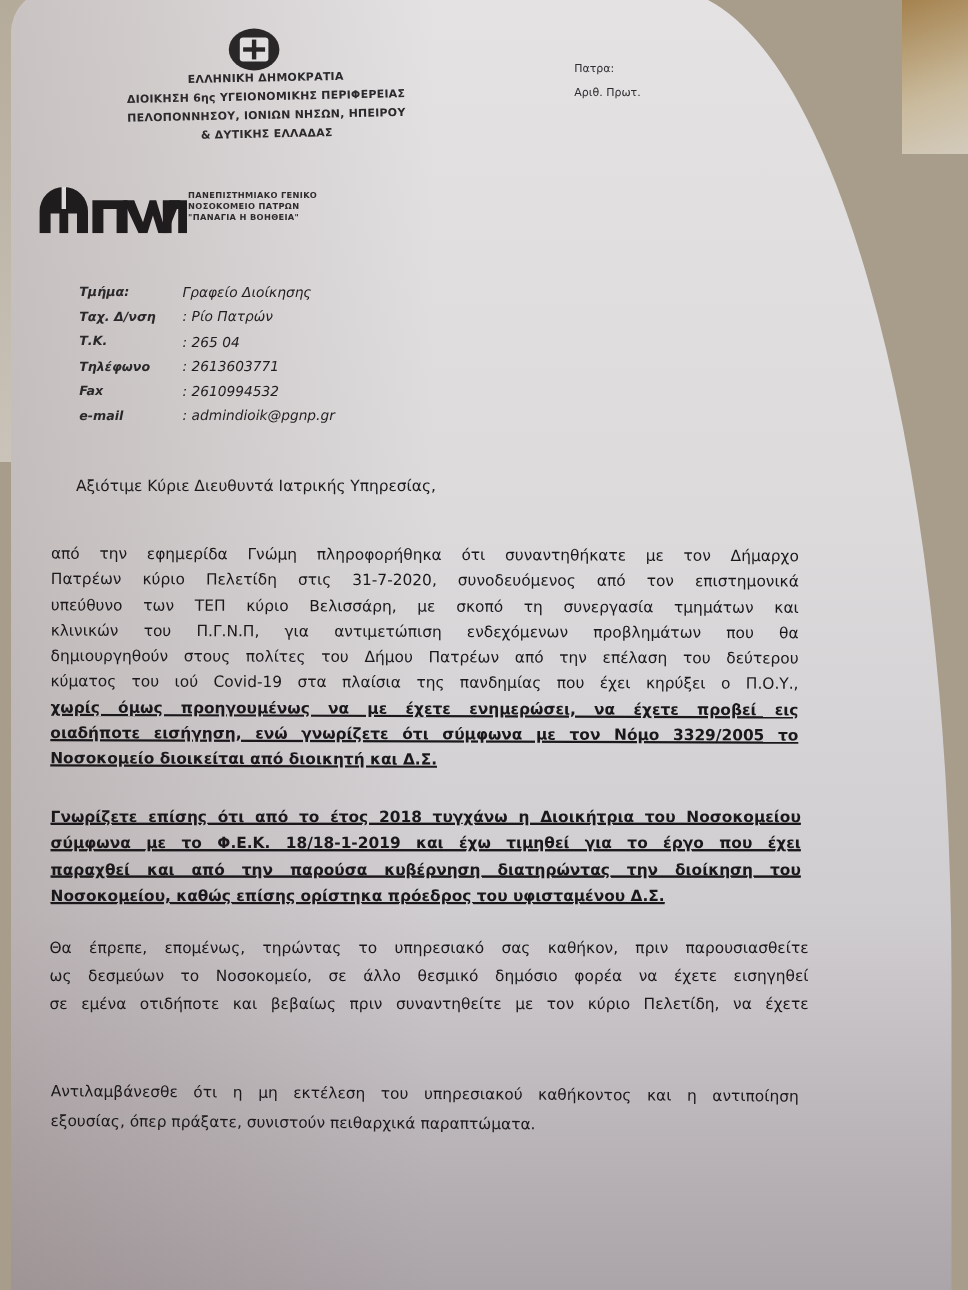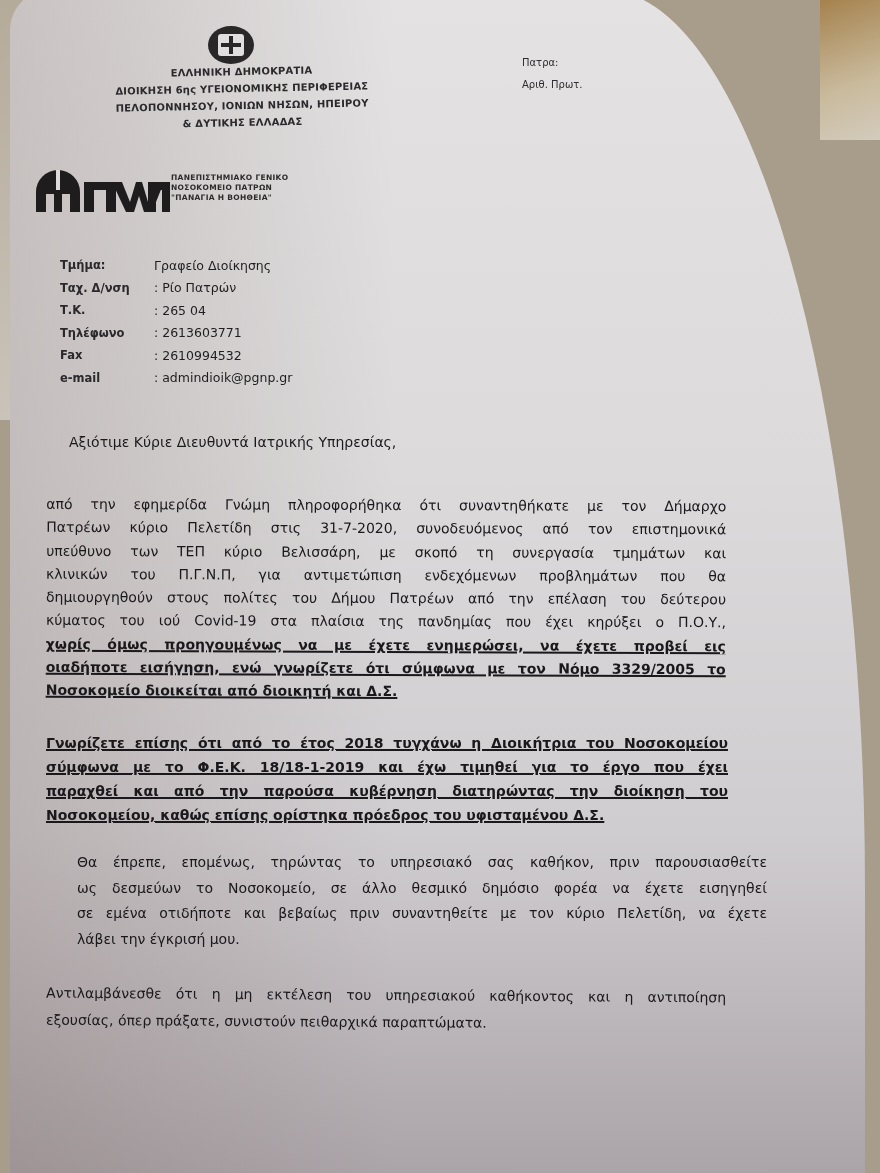--- a/index.html
+++ b/index.html
@@ -45,21 +45,21 @@
     position: absolute; left: 522px; top: 52px; font-size: 10px; line-height: 22px; color: #2f2c30;
   }
   .logo-mark {
     position: absolute; left: 34px; top: 168px; width: 140px; height: 44px;
   }
   .logo-text {
     position: absolute; left: 171px; top: 173px; font-size: 7.5px; line-height: 10px;
     font-weight: bold; color: #2e2b2d; letter-spacing: 0.3px;
   }
   .contact {
-    position: absolute; left: 60px; top: 254px; font-size: 12.5px; color: #1f1d20;
+    position: absolute; left: 72px; top: 254px; font-size: 12.5px; color: #1f1d20; font-style: italic;
   }
   .contact .row { display: flex; height: 22.5px; align-items: center; }
   .contact .lbl { width: 90px; font-size: 11.5px; font-weight: bold; color: #2a282b; }
   .contact .val { padding-left: 4px; }
   .salutation {
     position: absolute; left: 58px; top: 434px; font-size: 14px; color: #1c1a1d; margin-left: 11px;
   }
   .para {
     position: absolute; font-size: 14px; color: #1a181b; line-height: 23.3px;
   }
@@ -148,23 +148,22 @@
   <span class="ln u last">Νοσοκομείο διοικείται από διοικητή και Δ.Σ.</span>
 </div>
 
 <div class="para" style="left:46px; top:731px; width:682px; line-height:24px;text-decoration:underline;">
   <span class="ln u">Γνωρίζετε επίσης ότι από το έτος 2018 τυγχάνω η Διοικήτρια του Νοσοκομείου</span>
   <span class="ln u">σύμφωνα με το Φ.Ε.Κ. 18/18-1-2019 και έχω τιμηθεί για το έργο που έχει</span>
   <span class="ln u">παραχθεί και από την παρούσα κυβέρνηση διατηρώντας  την διοίκηση του</span>
   <span class="ln u last">Νοσοκομείου, καθώς επίσης ορίστηκα πρόεδρος του υφισταμένου Δ.Σ.</span>
 </div>
 
-<div class="para" style="left:45px; top:850px; width:690px; line-height:25.5px;margin-left:32px;">
+<div class="para" style="left:45px; top:850px; width:690px; line-height:25.5px;">
   <span class="ln">Θα έπρεπε, επομένως, τηρώντας το υπηρεσιακό σας καθήκον, πριν παρουσιασθείτε</span>
   <span class="ln">ως δεσμεύων το Νοσοκομείο, σε άλλο θεσμικό δημόσιο φορέα να έχετε εισηγηθεί</span>
   <span class="ln">σε εμένα οτιδήποτε και βεβαίως πριν συναντηθείτε με τον κύριο Πελετίδη, να έχετε</span>
-  <span class="ln last">λάβει την έγκρισή μου.</span>
 </div>
 
 <div class="para" style="left:46px; top:982px; width:680px; line-height:27px; transform:rotate(0.4deg);">
   <span class="ln">Αντιλαμβάνεσθε ότι η μη εκτέλεση του υπηρεσιακού καθήκοντος και η αντιποίηση</span>
   <span class="ln last">εξουσίας, όπερ πράξατε, συνιστούν πειθαρχικά παραπτώματα.</span>
 </div>
 
 </body></html>

